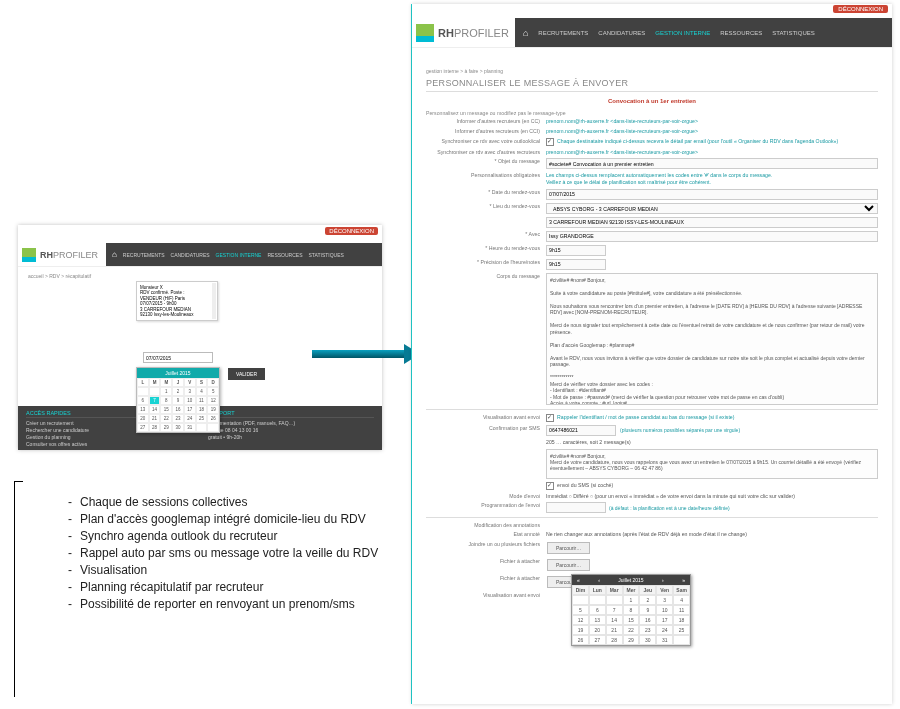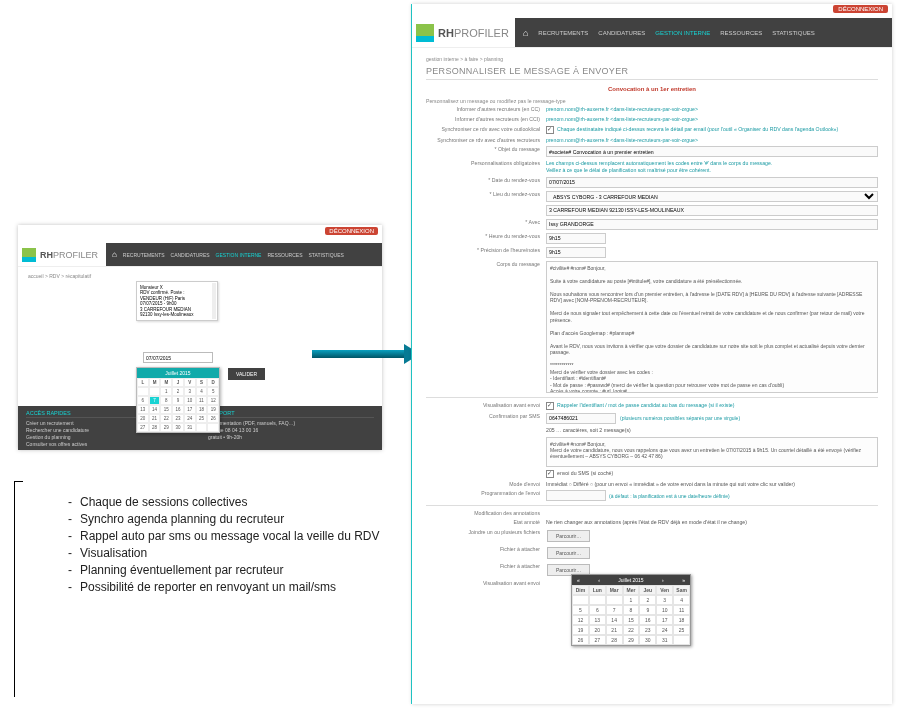--- a/index.html
+++ b/index.html
@@ -55,21 +55,21 @@
   .rp-deco{position:absolute;right:4px;top:1px;font-size:6px;background:#c43;color:#fff;padding:1px 5px;border-radius:2px;}
   .rp-head{display:flex;align-items:center;height:30px;border-bottom:1px solid #eee;}
   .rp-logo{width:18px;height:18px;background:#8bc34a;margin:0 4px;position:relative;}
   .rp-logo::after{content:"";position:absolute;left:0;bottom:0;width:18px;height:6px;background:#00bcd4;}
   .rp-brand1{font-size:11px;font-weight:bold;color:#555;}
   .rp-brand2{font-size:11px;font-weight:300;color:#888;}
   .rp-nav{flex:1;background:#414141;height:100%;display:flex;align-items:center;gap:10px;padding-left:8px;margin-left:6px;font-size:6px;color:#ccc;}
   .rp-nav .home{color:#fff;font-size:9px;}
   .rp-nav span{cursor:pointer;}
   .rp-nav .act{color:#17d3d3;}
-  .rp-body{padding:8px 14px 4px 14px; font-size:6px; color:#555;}
+  .rp-body{padding:20px 14px 4px 14px; font-size:6px; color:#555;}
   .rp-bc{font-size:5px;color:#888;margin-bottom:4px;}
   .rp-title{font-size:9px;color:#888;letter-spacing:.3px;border-bottom:1px solid #ddd;padding-bottom:3px;margin-bottom:6px;}
   .rp-red{color:#c0392b;text-align:center;font-weight:bold;font-size:6px;margin-bottom:6px;}
   .rp-row{display:flex;align-items:flex-start;margin-bottom:3px;}
   .rp-lab{width:120px;text-align:right;padding-right:6px;color:#777;font-size:5.2px;line-height:1.2;}
   .rp-lab .req::before{content:"* ";}
   .rp-val{flex:1;font-size:5.2px;color:#1a9aa3;line-height:1.3;}
   .rp-inp{flex:1;}
   .rp-inp input,.rp-inp select{width:100%;border:1px solid #ccc;font-size:5.2px;padding:1px 2px;background:#fafafa;height:11px;}
   .rp-inp .short{width:60px;}
@@ -204,25 +204,26 @@
 
 <div class="arrow">
   <div class="arrow-line"></div>
     <div class="arrow-tip"></div>
 </div>
 
 <div class="feat-bar"></div>
 <div class="feat">
   <ul id="featul">
       <li>Chaque de sessions collectives</li>
-      <li>Synchro agenda planning du recruteur</li>
-      <li>Rappel auto par sms ou message vocal la veille du RDV</li>
+      <li>Plan d'accès googlemap intégré domicile-lieu du RDV</li>
+      <li>Synchro agenda outlook du recruteur</li>
+      <li>Rappel auto par sms ou message votre la veille du RDV</li>
       <li>Visualisation</li>
-      <li>Planning éventuellement par recruteur</li>
-      <li>Possibilité de reporter en renvoyant un mail/sms</li>
+      <li>Planning récapitulatif par recruteur</li>
+      <li>Possibilité de reporter en renvoyant un prenom/sms</li>
     </ul>
 </div>
 
 <div class="cyan-strip cs1"></div>
 <div class="cyan-strip cs2"></div>
 
 <div class="right-panel">
   <div class="rp-topstrip">
     <span class="rp-deco">DÉCONNEXION</span>
   </div>

